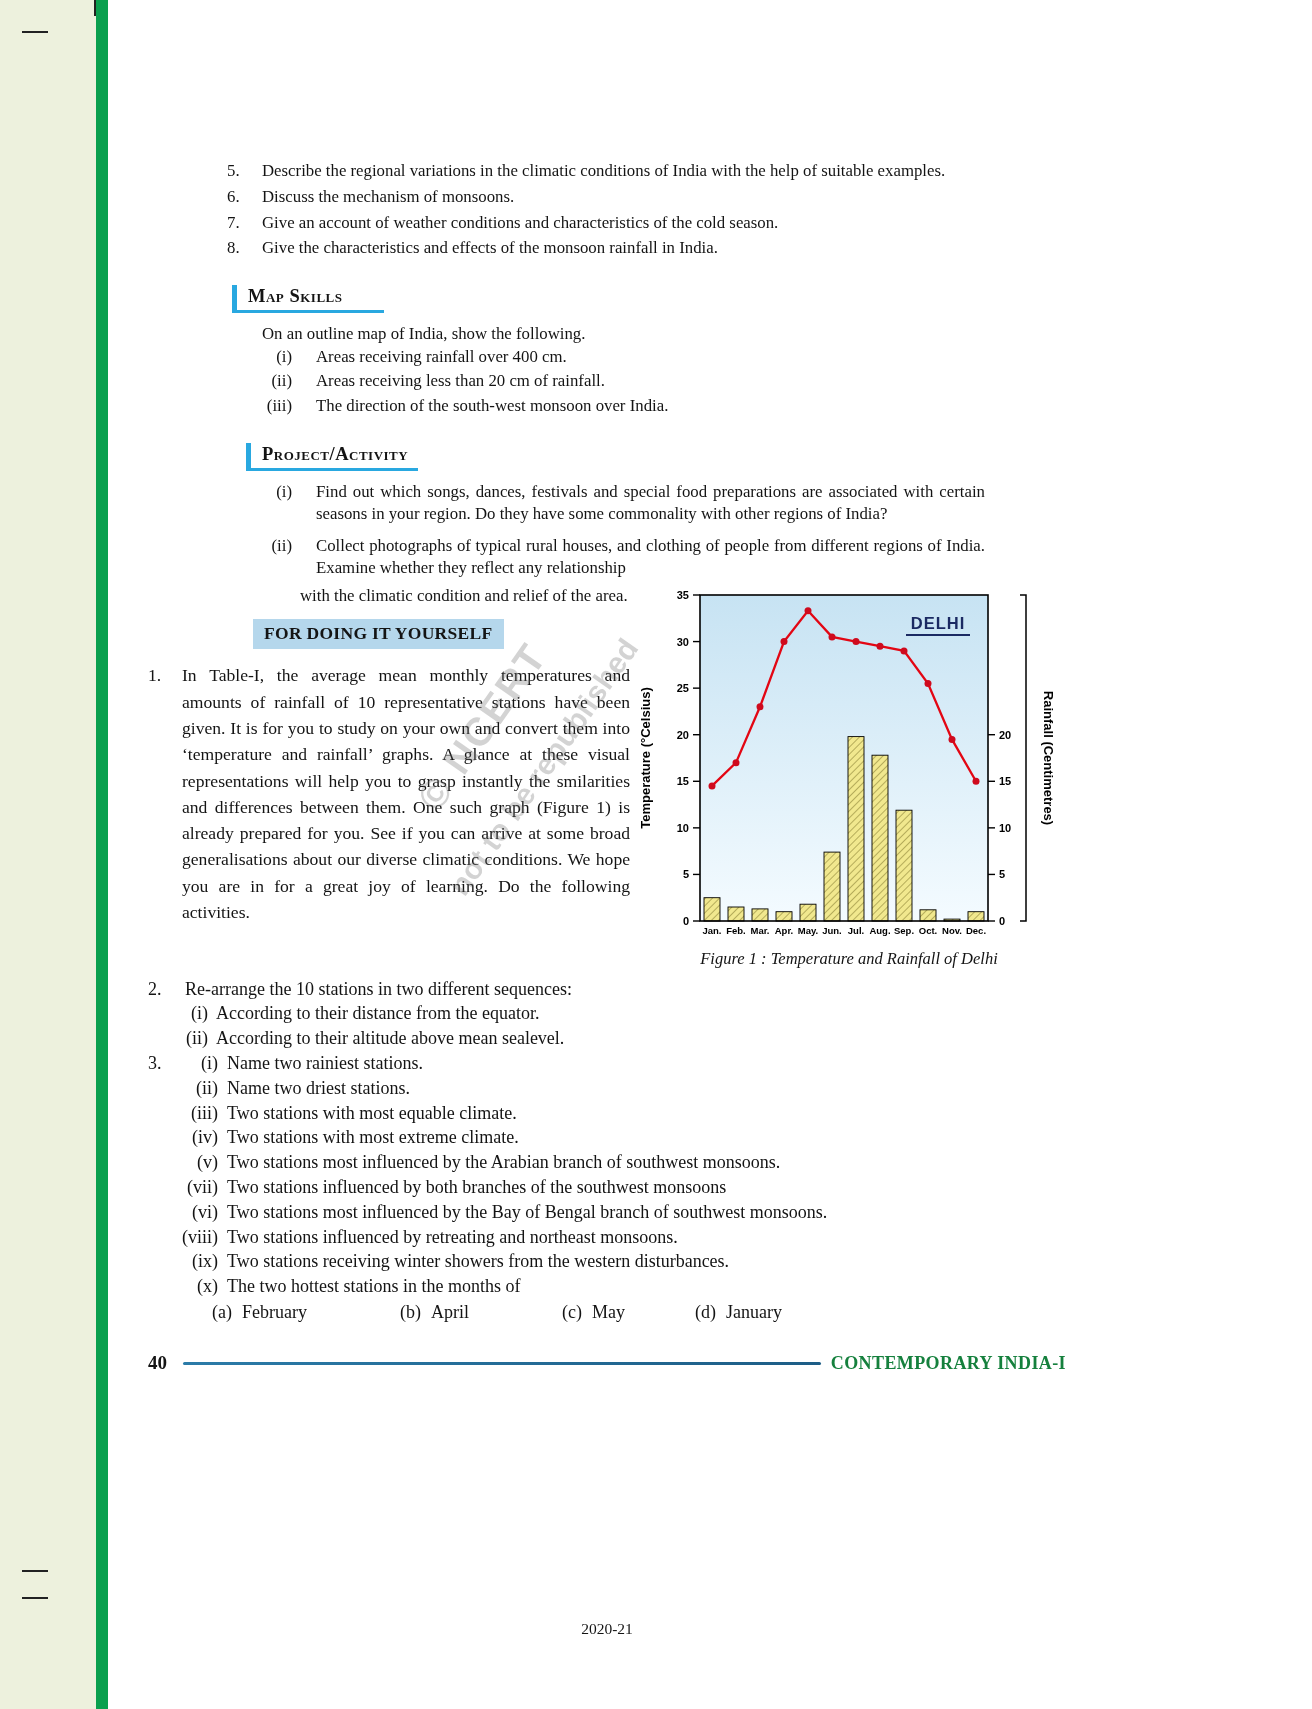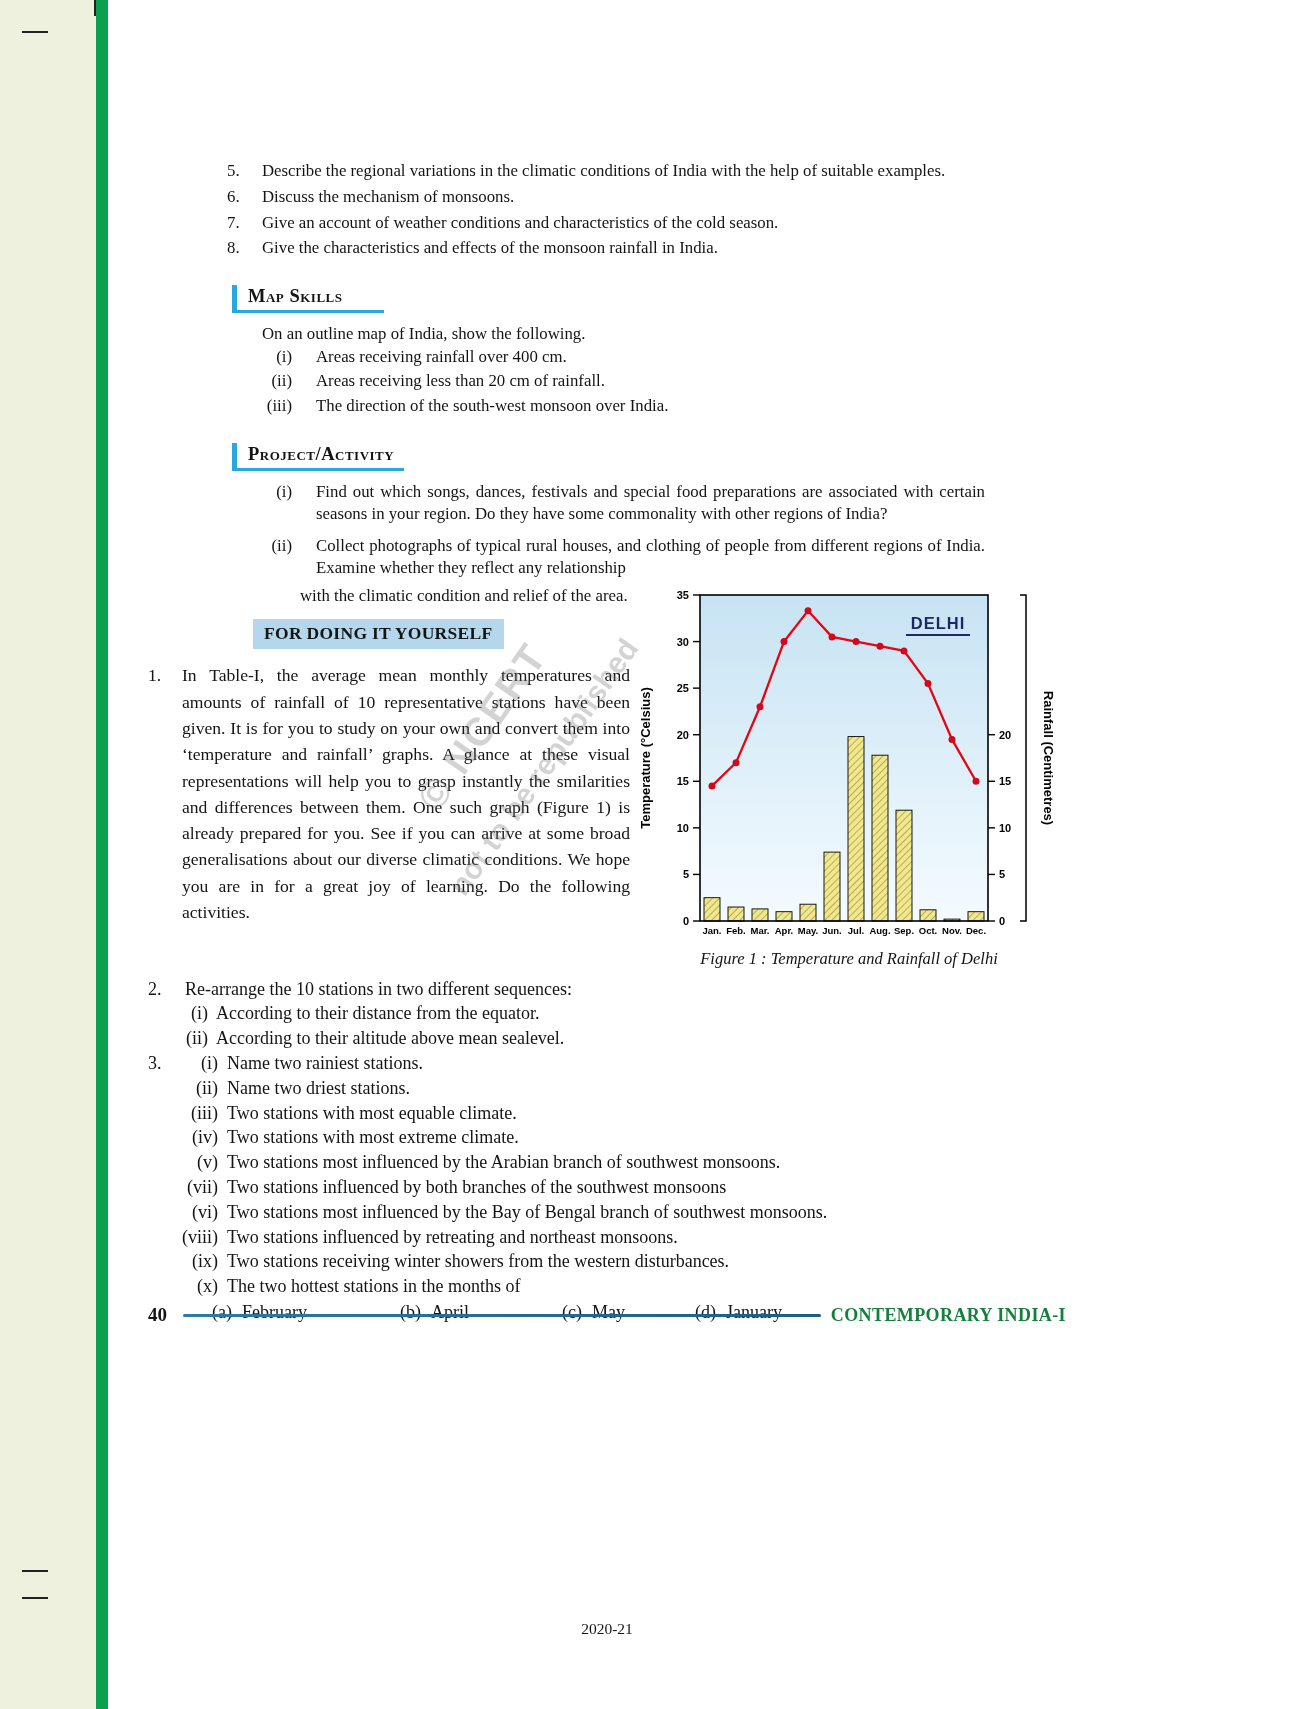--- a/index.html
+++ b/index.html
@@ -29,21 +29,21 @@
   .q-text { flex:1; text-align:justify; }
 
   
   .section-wrap { margin-left:84px; margin-top:26px; width:753px; }
   .section-head {
     display:inline-block; font-size:18.5px; font-weight:bold;
     font-variant:small-caps; letter-spacing:.5px;
     border-left:5px solid #29a8e0; border-bottom:3px solid #29a8e0;
     padding:1px 42px 3px 11px;
   }
-  .section-head.tight { padding-right:10px; }
+  .section-head.tight { padding-right:10px;margin-left:14px; }
   .ms-intro { margin:11px 0 2px 30px; font-size:16.8px; }
   .list-item { display:flex; font-size:16.8px; line-height:22.2px; margin-top:2px; }
   .li-num { width:60px; text-align:right; flex:none; }
   .li-text { flex:1; text-align:justify; margin-left:24px; }
   .list-item.spaced { margin-top:10px; }
 
   
   .two-col { display:flex; margin-top:5px; }
   .col-left { width:482px; flex:none; }
   .col-right { width:436px; flex:none; }
@@ -74,21 +74,21 @@
   .sub3-num { width:48px; text-align:right; flex:none; }
   .sub3-text { margin-left:9px; flex:1; }
   .options { display:flex; padding-left:64px; line-height:24.8px; margin-top:1px; }
   .opt { display:flex; }
   .opt:nth-child(1){ width:188px; }
   .opt:nth-child(2){ width:162px; }
   .opt:nth-child(3){ width:133px; }
   .opt-num { margin-right:10px; }
 
   
-  .footer { position:absolute; left:148px; top:1304px; width:918px; display:flex; align-items:center; }
+  .footer { position:absolute; left:148px; top:1352px; width:918px; display:flex; align-items:center; }
   .page-num { font-weight:bold; font-size:19px; }
   .footer-rule { flex:1; height:3.5px; background:linear-gradient(90deg,#2b7ba8,#1d5d86); margin:1px 10px 0 16px; border-radius:2px; }
   .footer-title { font-weight:bold; font-size:18px; color:#15803d; letter-spacing:.4px; }
   .year { position:absolute; left:148px; top:1620px; width:918px; text-align:center; font-size:15.5px; }
 
   
   .watermark {
     position:absolute; left:360px; top:690px; width:300px;
     transform:rotate(-55deg); transform-origin:center;
     color:rgba(110,110,110,.30); font-family:"Liberation Sans", sans-serif;

